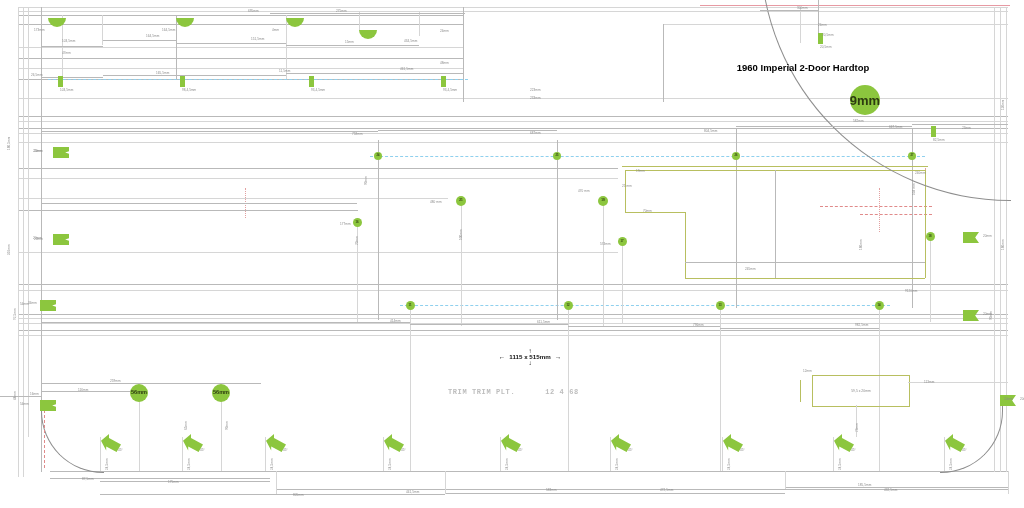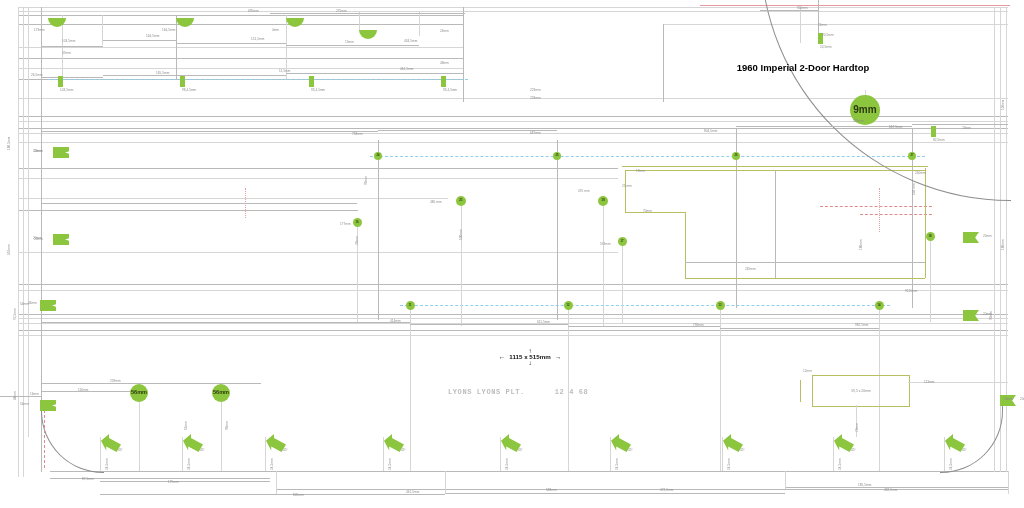--- a/index.html
+++ b/index.html
@@ -193,21 +193,21 @@
     <div class="up">↑</div>
     <div class="row">
       <span class="ar">←</span>
       <span>1115 x 515mm</span>
       <span class="ar">→</span>
     </div>
     <div class="dn">↓</div>
   </div>
 
   <div id="stamp" style="left:448px;top:388px;">
-    <span>LYONS LYONS PLT.</span>
+    <span>TRIM TRIM PLT.</span>
     <span>12 4 68</span>
   </div>
 
   <div id="detrect" style="left:812px;top:375px;width:96px;height:30px;">
     <span>59,5 x 20mm</span>
   </div>
   <div class="hl lt" style="left:908px;top:382px;width:100px"></div>
   <div class="vl lt" style="left:856px;top:405px;height:32px"></div>
   <div class="olivevl" style="left:800px;top:380px;height:22px"></div>
 
@@ -240,21 +240,21 @@
   <div class="hl" style="left:41px;top:322px;width:369px"></div>
   <div class="hl" style="left:410px;top:324px;width:158px"></div>
   <div class="hl" style="left:568px;top:326px;width:152px"></div>
   <div class="hl" style="left:720px;top:328px;width:159px"></div>
   <div class="hl" style="left:41px;top:203px;width:316px"></div>
   <div class="hl" style="left:41px;top:383px;width:220px"></div>
   <div class="hl" style="left:41px;top:391px;width:100px"></div>
   <div class="hl" style="left:0px;top:396px;width:42px"></div>
 
   <div id="markers">
-      <div class="gcirc" style="left: 850px; top: 95px; width: 30px; height: 30px; font-size: 10px;">
+      <div class="gcirc" style="left: 850px; top: 85px; width: 30px; height: 30px; font-size: 13px;">
         <span>9mm</span>
       </div>
       <div class="gcirc" style="left: 374px; top: 152px; width: 8px; height: 8px; font-size: 2.6px;">
         <span>24</span>
       </div>
       <div class="gcirc" style="left: 553px; top: 152px; width: 8px; height: 8px; font-size: 2.6px;">
         <span>25</span>
       </div>
       <div class="gcirc" style="left: 732px; top: 152px; width: 8px; height: 8px; font-size: 2.6px;">
         <span>26</span>

